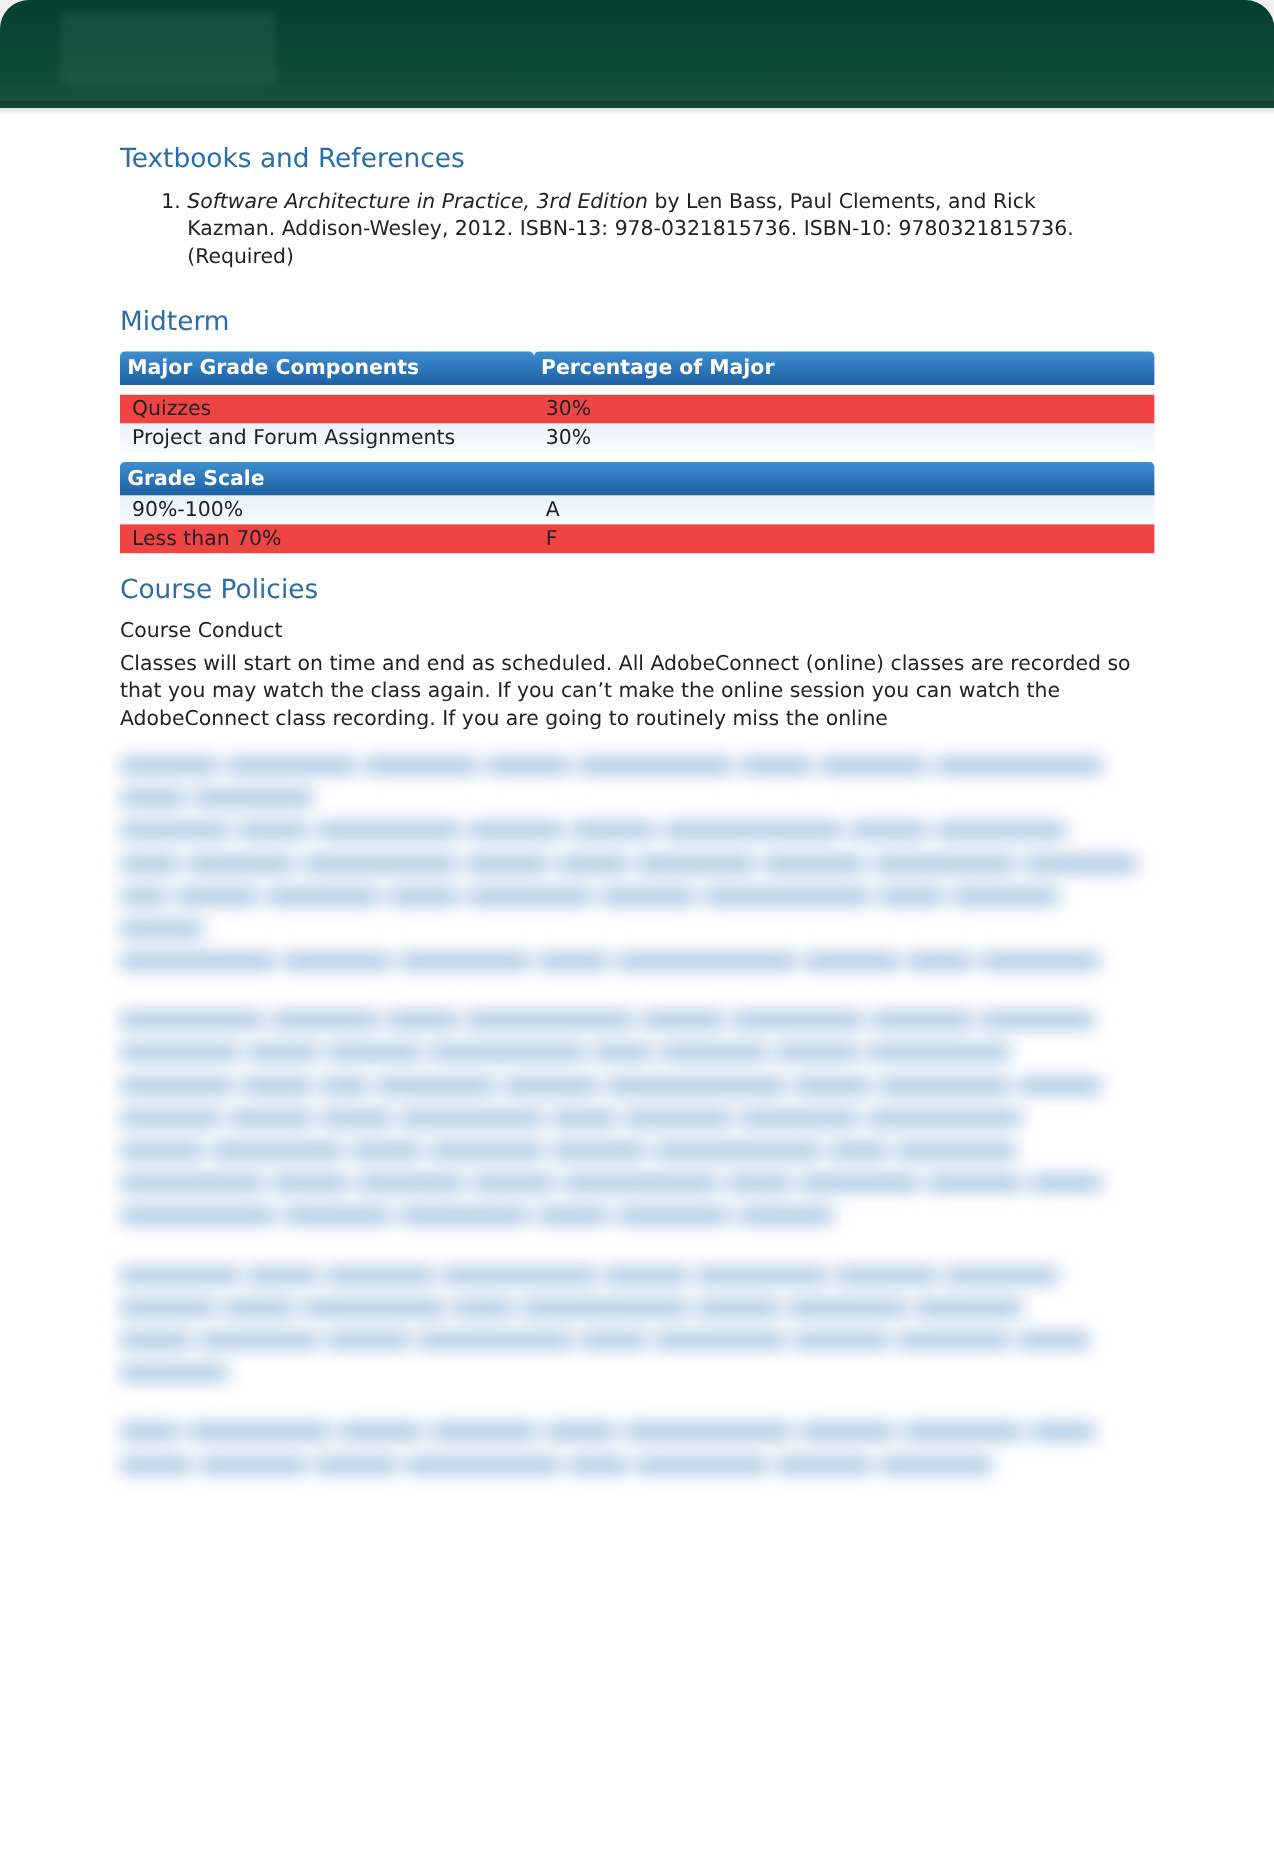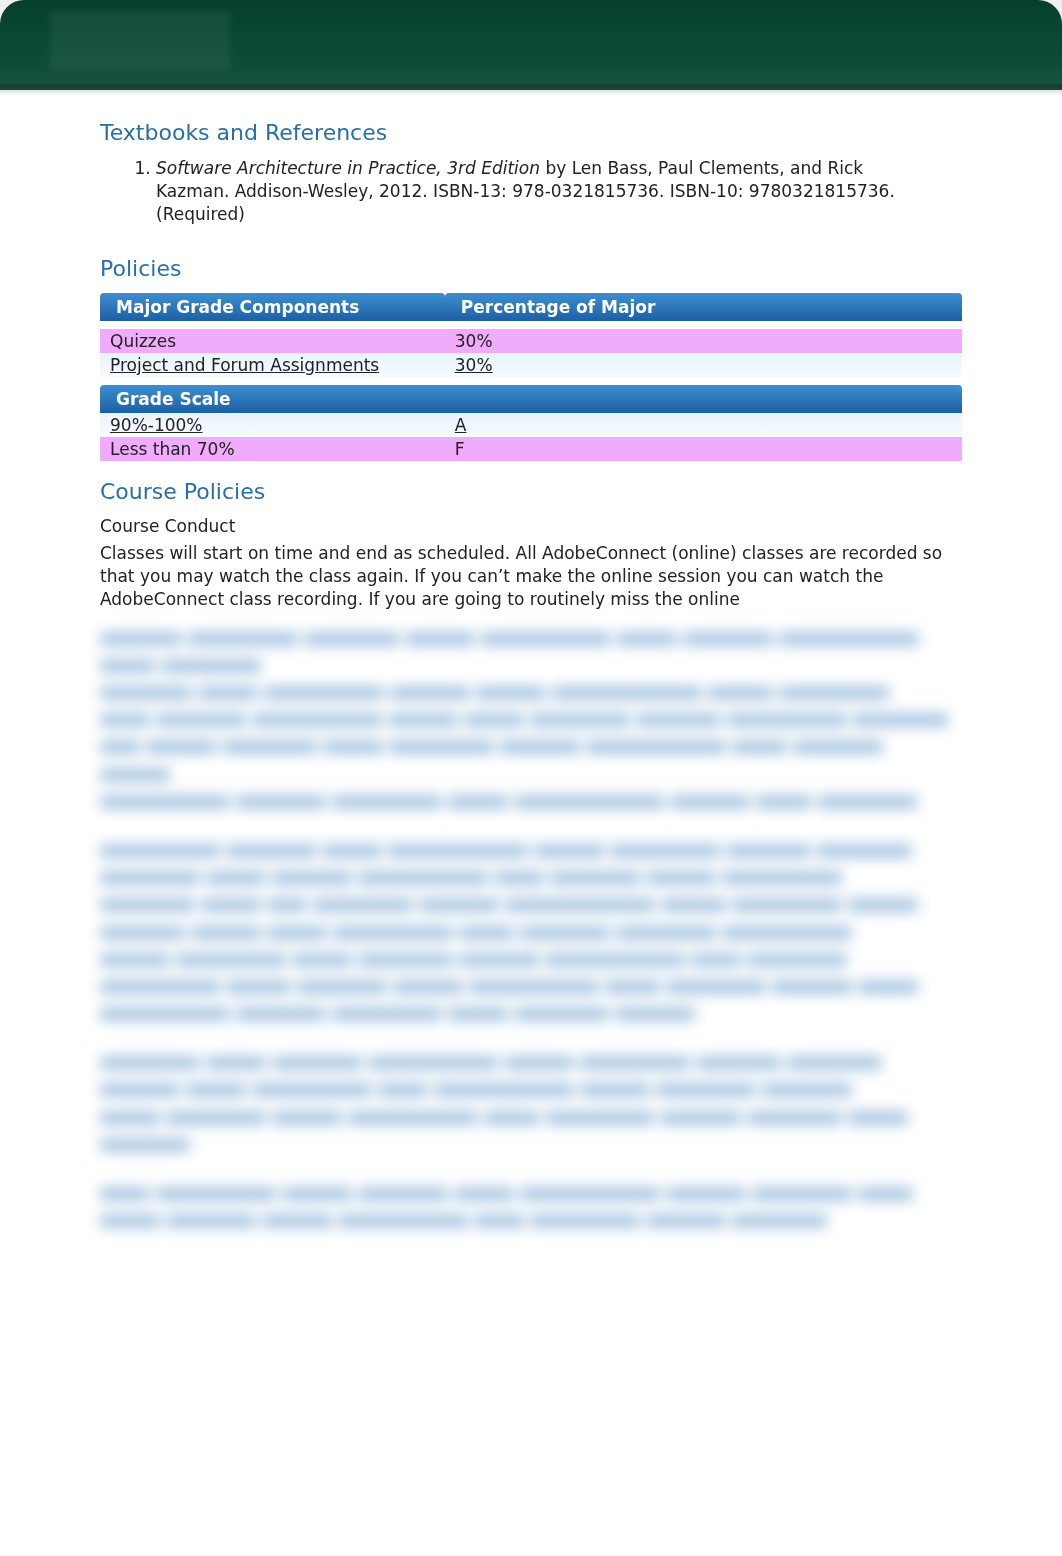--- a/index.html
+++ b/index.html
@@ -62,35 +62,34 @@
     width: 100%;
     border-collapse: collapse;
     margin-top: 10px;
   }
   .grade-table th {
     background: linear-gradient(to bottom, #3e8fd0 0%, #1d5fa3 100%);
     color: #fff;
     text-align: left;
     font-weight: 700;
     font-size: 17px;
-    padding: 4px 16px;
+    padding: 4px 6px;
     border-radius: 4px 4px 0 0;
   }
   .grade-table th:first-child { width: 40%; }
   .grade-table th.single { border-radius: 4px 4px 0 0; }
   .grade-table td {
     padding: 2px 10px;
     font-size: 17px;
   }
   .grade-table tr.even td {
     background: linear-gradient(to bottom, #e9f2fb 0%, #f7fbff 100%);
-    text-decoration: underline;
   }
   .grade-table tr.odd td {
-    background: #f0abfc;
+    background: #ef4444;
   }
   .spacer-row td { height: 8px; background: #fff !important; }
   .subhead { font-weight: 400; margin: 10px 0 6px 0; }
   p.body {
     line-height: 1.35;
     margin: 6px 0 14px 0;
   }
   
   .redacted {
     filter: blur(7px);
@@ -120,21 +119,21 @@
   <div class="content">
 
     <h2 class="section">Textbooks and References</h2>
 
     <ol class="textbooks">
       <li>
         <span class="book-title">Software Architecture in Practice, 3rd Edition</span><span> by Len Bass, Paul Clements, and Rick Kazman. Addison-Wesley, 2012. ISBN-13: 978-0321815736. ISBN-10: 9780321815736. (Required)</span>
       </li>
     </ol>
 
-    <h2 class="section">Policies</h2>
+    <h2 class="section">Midterm</h2>
 
     <table class="grade-table">
       <tbody>
           <tr>
         <th>Major Grade Components</th>
         <th>Percentage of Major</th>
       </tr>
       <tr class="spacer-row">
             <td></td>
             <td></td>

